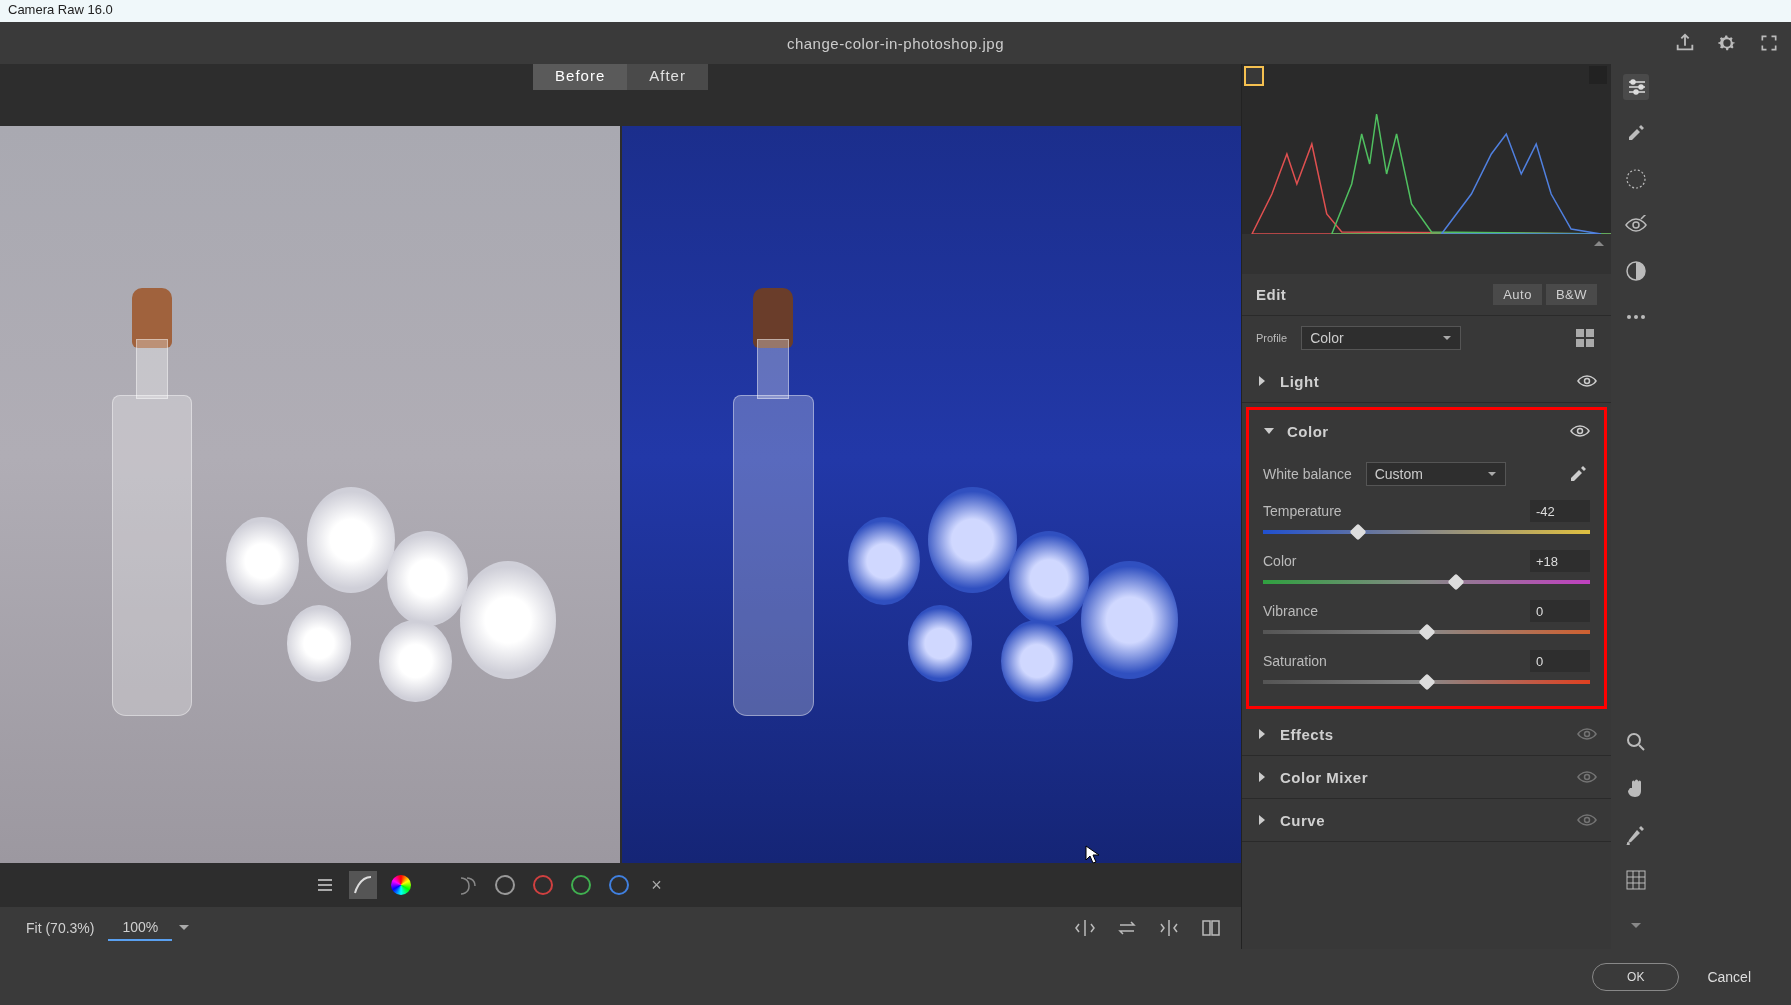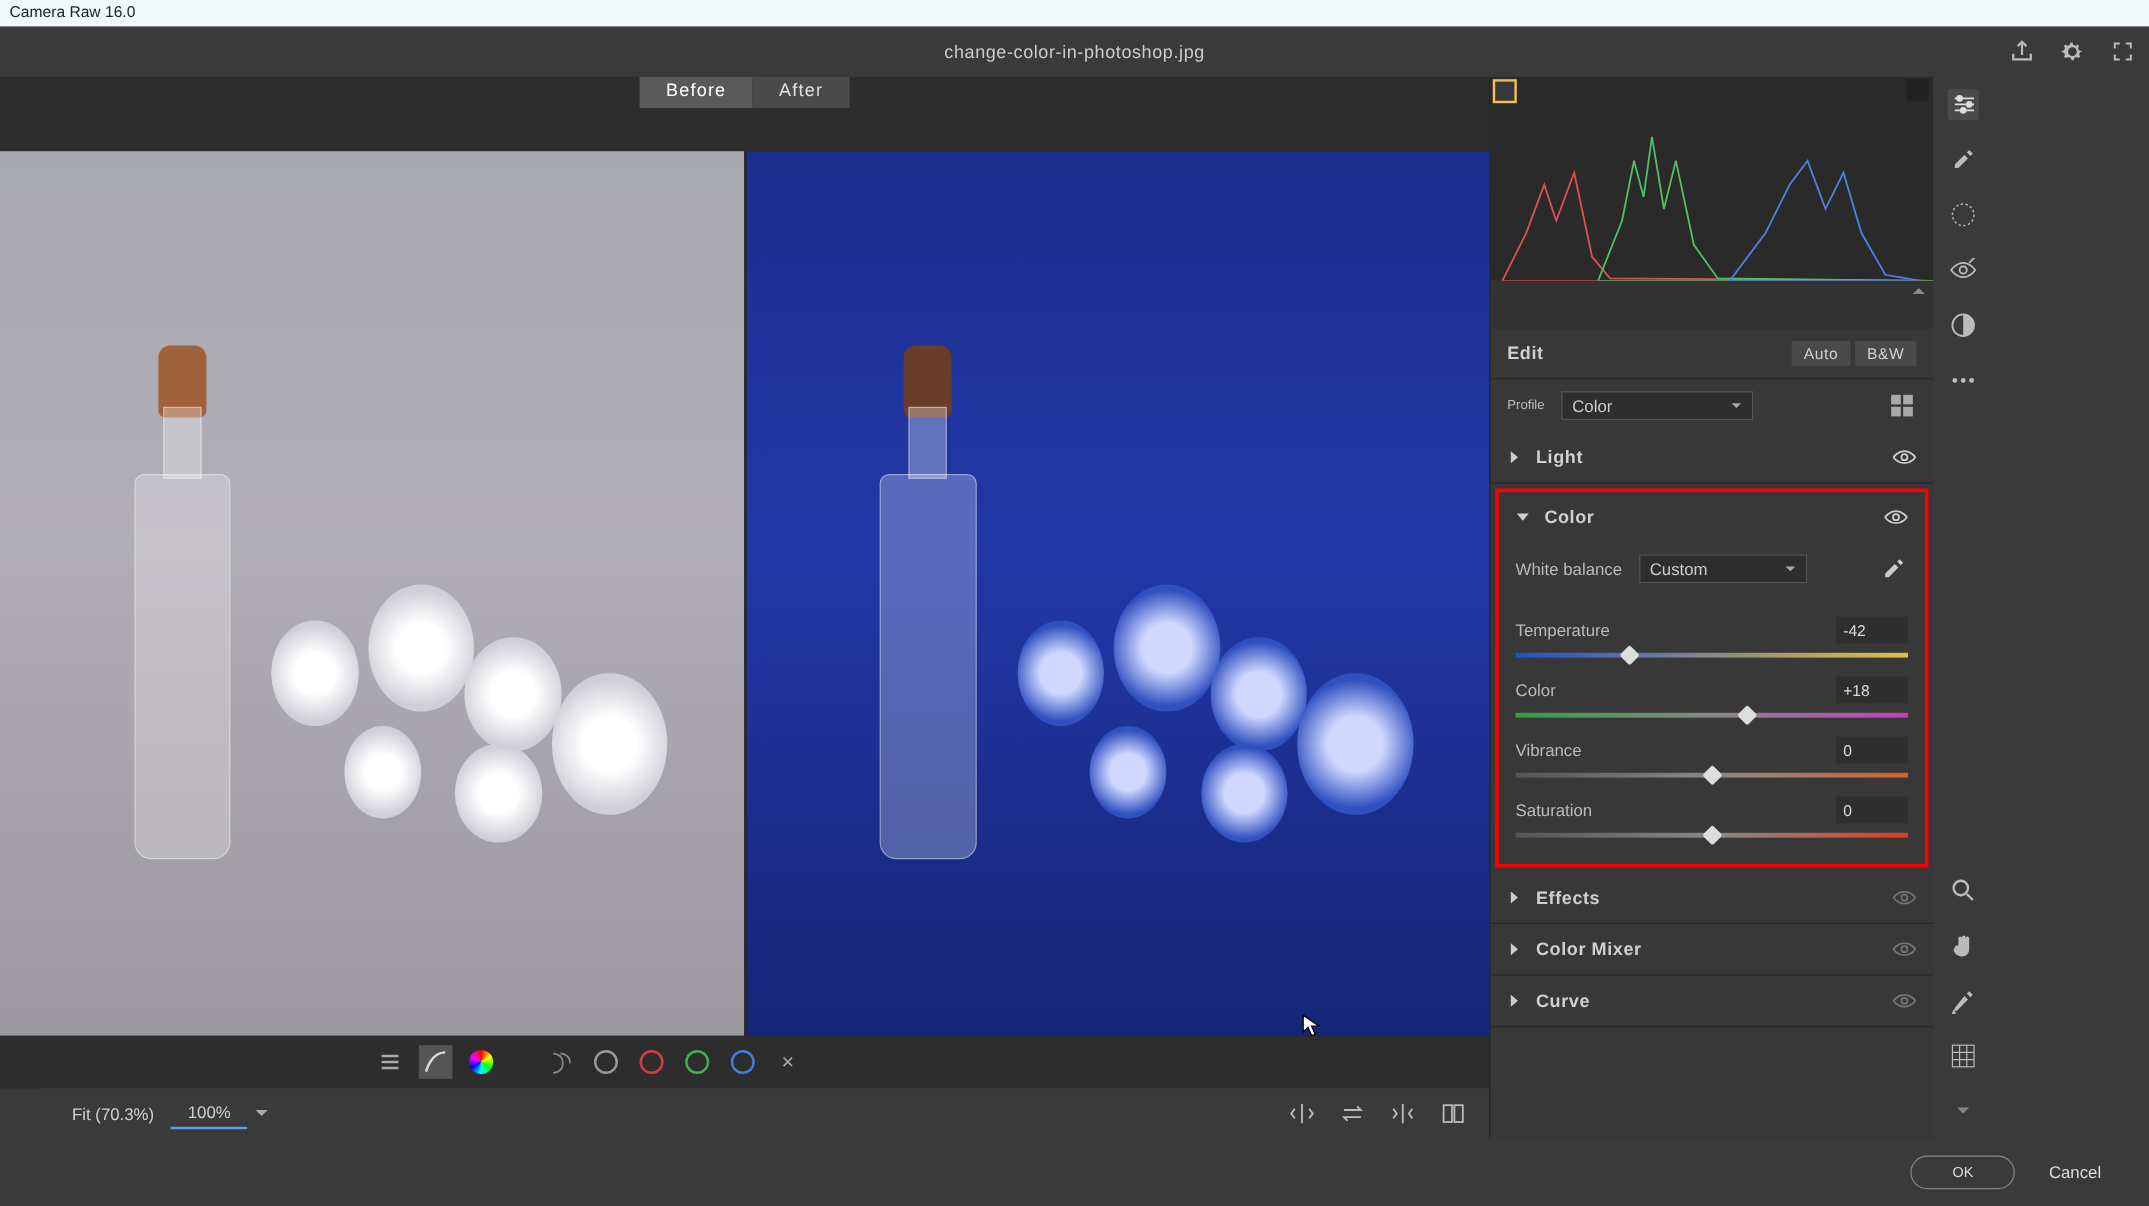--- a/index.html
+++ b/index.html
@@ -25,21 +25,21 @@
 .bottle .neck { position:absolute; top:12%; left:30%; width:40%; height:14%; background:rgba(255,255,255,.3); border:1px solid rgba(255,255,255,.4); }
 .bottle .cork { position:absolute; top:0; left:25%; width:50%; height:14%; background:#a0623d; border-radius:10px 10px 6px 6px; }
 .flowers { position:absolute; right:5%; bottom:15%; width:65%; height:40%; }
 .fl { position:absolute; border-radius:50%; }
 .img-before .fl { background:radial-gradient(circle,#fff 30%,#cfcfd8 70%); }
 .img-after .fl { background:radial-gradient(circle,#d0d8ff 30%,#3050c0 70%); }
 .toolbar { height:44px; display:flex; align-items:center; justify-content:center; gap:10px; background:#2d2d2d; padding-right:260px; }
 .tbtn { width:28px; height:28px; display:flex; align-items:center; justify-content:center; cursor:pointer; }
 .tbtn.active { background:#555; }
 .ring { width:20px; height:20px; border-radius:50%; border:2px solid; }
-.zoombar { height:42px; display:flex; align-items:center; padding:0 12px; background:#3a3a3a; position:relative;margin-left:34px; }
+.zoombar { height:42px; display:flex; align-items:center; padding:0 12px; background:#3a3a3a; position:relative; }
 .zoom-txt { font-size:14px; padding:4px 14px; cursor:pointer; }
 .zoom-txt.sel { border-bottom:2px solid #5aa0f0; }
 .zoom-right { position:absolute; right:18px; display:flex; gap:18px; }
 .panel { width:370px; background:#383838; display:flex; flex-direction:column; border-left:1px solid #222; }
 .histo { height:170px; background:#2a2a2a; position:relative; }
 .histo-sel { position:absolute; top:2px; left:2px; width:20px; height:20px; border:2px solid #f5c050; background:#383838; }
 .histo-chip { position:absolute; top:2px; right:4px; width:18px; height:18px; background:#222; display:flex; align-items:center; justify-content:center; }
 .histo svg { position:absolute; bottom:0; width:100%; height:130px; }
 .editbar { height:42px; display:flex; align-items:center; justify-content:space-between; padding:0 14px; border-bottom:1px solid #2a2a2a; }
 .btn-sm { padding:3px 10px; background:#4a4a4a; font-size:13px; letter-spacing:.5px; cursor:pointer; }
@@ -268,21 +268,21 @@
       <svg class="chev" fill="#ccc">
                 <path d="M1 3l5 6 5-6z"></path>
               </svg>
       <span class="sec-title">Color</span>
       <span class="eye"><svg viewBox="0 0 20 14" stroke="#ccc" fill="none" stroke-width="1.5">
                   <path d="M1 7s3-5 9-5 9 5 9 5-3 5-9 5-9-5-9-5z"></path>
                   <circle cx="10" cy="7" r="2.5"></circle>
                 </svg></span>
      </div>
      <div class="sec-body">
-      <div class="row" style="margin-bottom:28px">
+      <div class="row" style="margin-bottom:14px">
        <span class="lbl">White balance</span>
        <div class="select wb" style="margin-left:14px">
                   <span>Custom</span>
                   <svg width="10" height="10" fill="#aaa">
                     <path d="M1 3l4 4 4-4z"></path>
                   </svg>
                 </div>
        <span class="ic" style="margin-left:auto">
                   <svg width="20" height="20" fill="#ccc">
                     <path d="M15 2l3 3-2 2-3-3zM11 6l3 3-8 8H3v-3z"></path>

